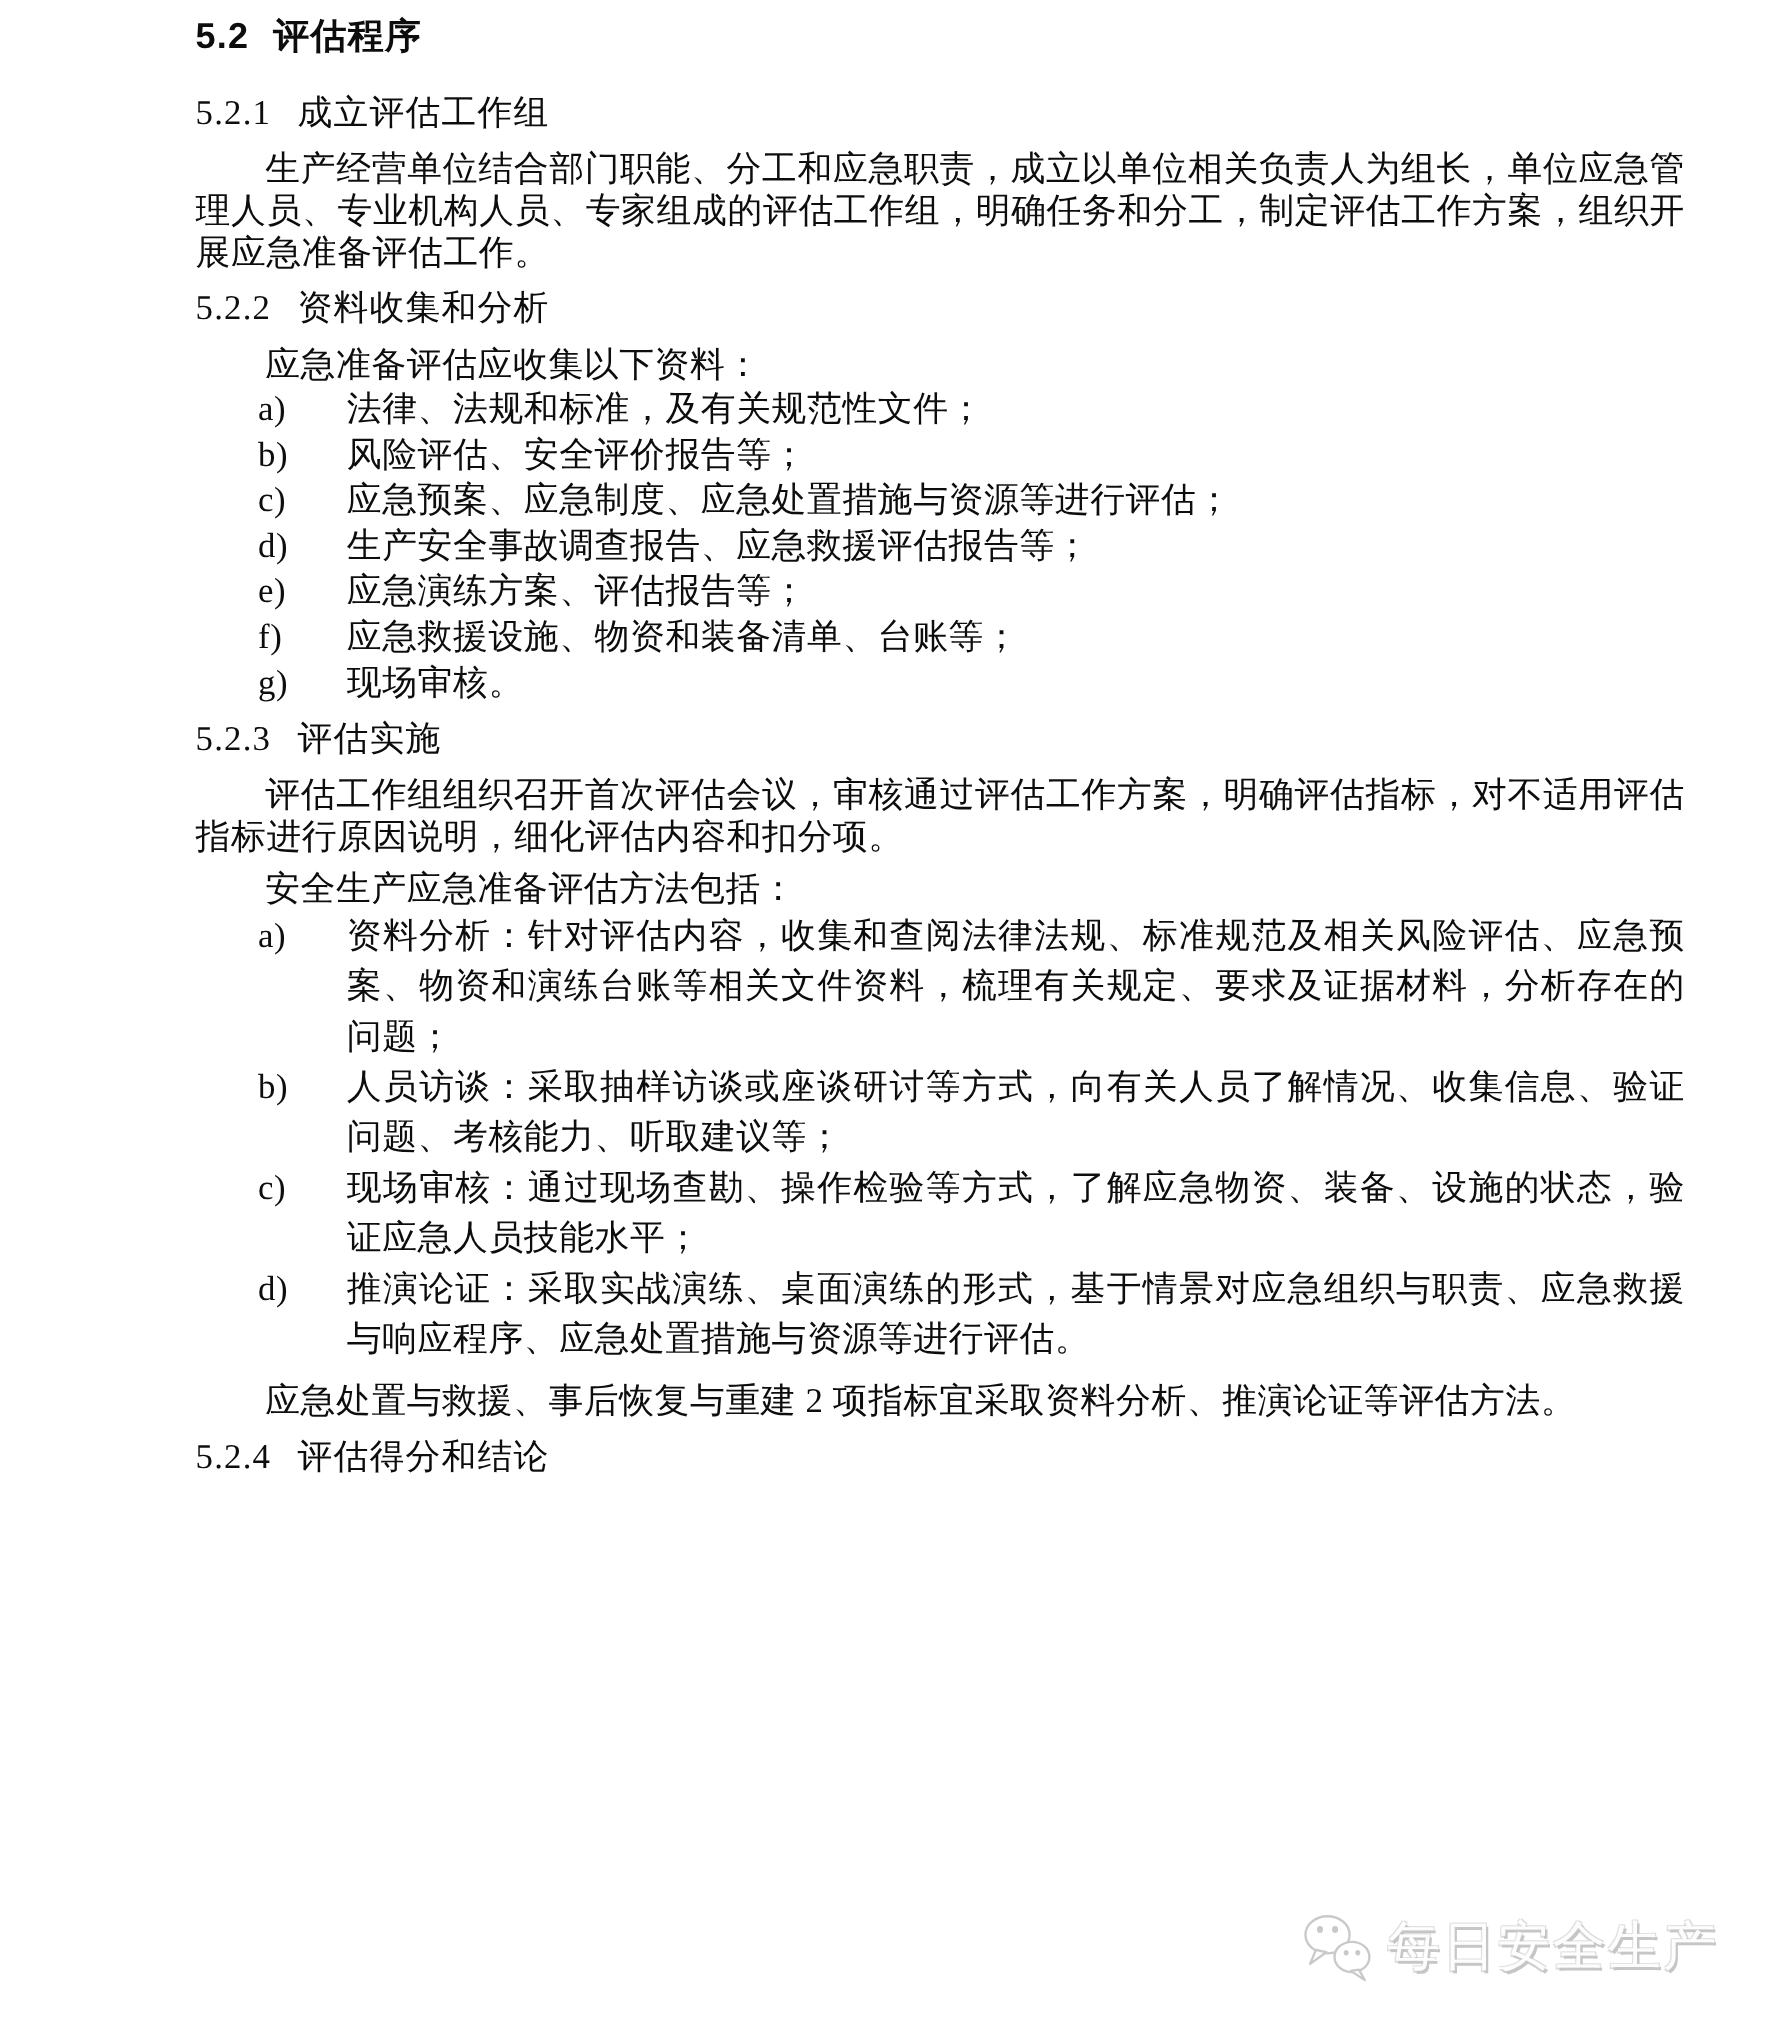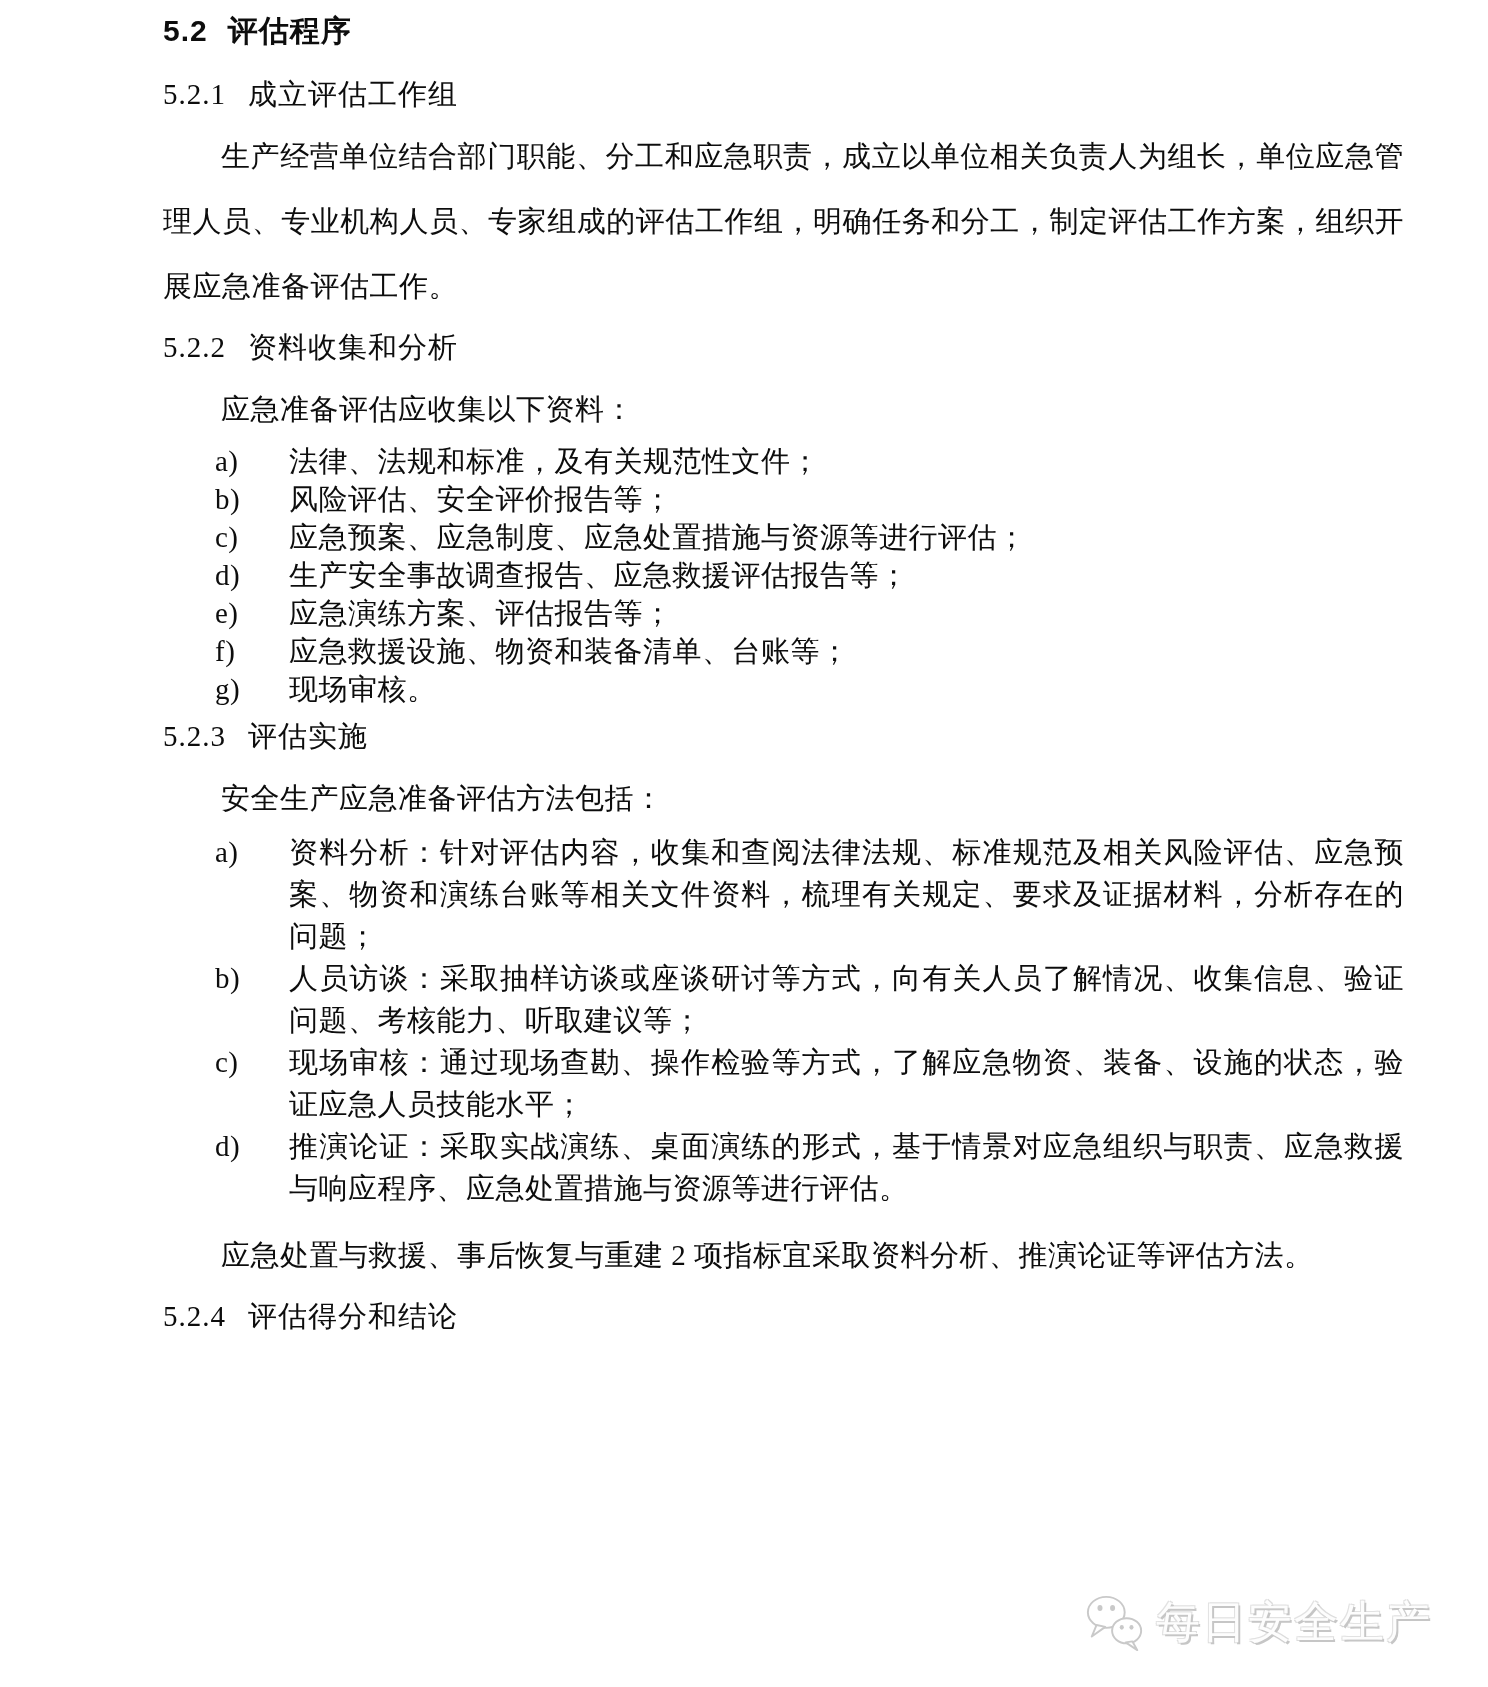--- a/index.html
+++ b/index.html
@@ -25,21 +25,21 @@
   }
   .h2 .num { margin-right: 20px; }
   .h3 {
     font-weight: 400;
     font-size: 29px; line-height: 36px;
     margin-top: 10px; margin-bottom: 12px;
     letter-spacing: 1px;
   }
   .h3 .num { margin-right: 22px; }
   .para {
-    font-size: 29px; line-height: 65px;
+    font-size: 29px; line-height: 35px;
     text-indent: 2em;
     text-align: justify;
     letter-spacing: 0.5px;
   }
   .para.tight { line-height: 45px; }
   .mt8  { margin-top: 8px; }
   .mt12 { margin-top: 12px; }
   .mt14 { margin-top: 14px; }
   .doc-list { list-style: none; }
   .doc-list .li {
@@ -117,20 +117,21 @@
     <li class="li">
         <span class="label">g)</span>
         <span class="text">现场审核。</span>
       </li>
   </ul>
 
   <div class="h3">
     <span class="num">5.2.3</span><span>评估实施</span>
   </div>
 
+  <p class="para">评估工作组组织召开首次评估会议，审核通过评估工作方案，明确评估指标，对不适用评估指标进行原因说明，细化评估内容和扣分项。</p>
   <p class="para mt8">安全生产应急准备评估方法包括：</p>
 
   <ul class="doc-list list-b">
     <li class="li">
         <span class="label">a)</span>
         <span class="text">资料分析：针对评估内容，收集和查阅法律法规、标准规范及相关风险评估、应急预案、物资和演练台账等相关文件资料，梳理有关规定、要求及证据材料，分析存在的问题；</span>
       </li>
     <li class="li">
         <span class="label">b)</span>
         <span class="text">人员访谈：采取抽样访谈或座谈研讨等方式，向有关人员了解情况、收集信息、验证问题、考核能力、听取建议等；</span>

